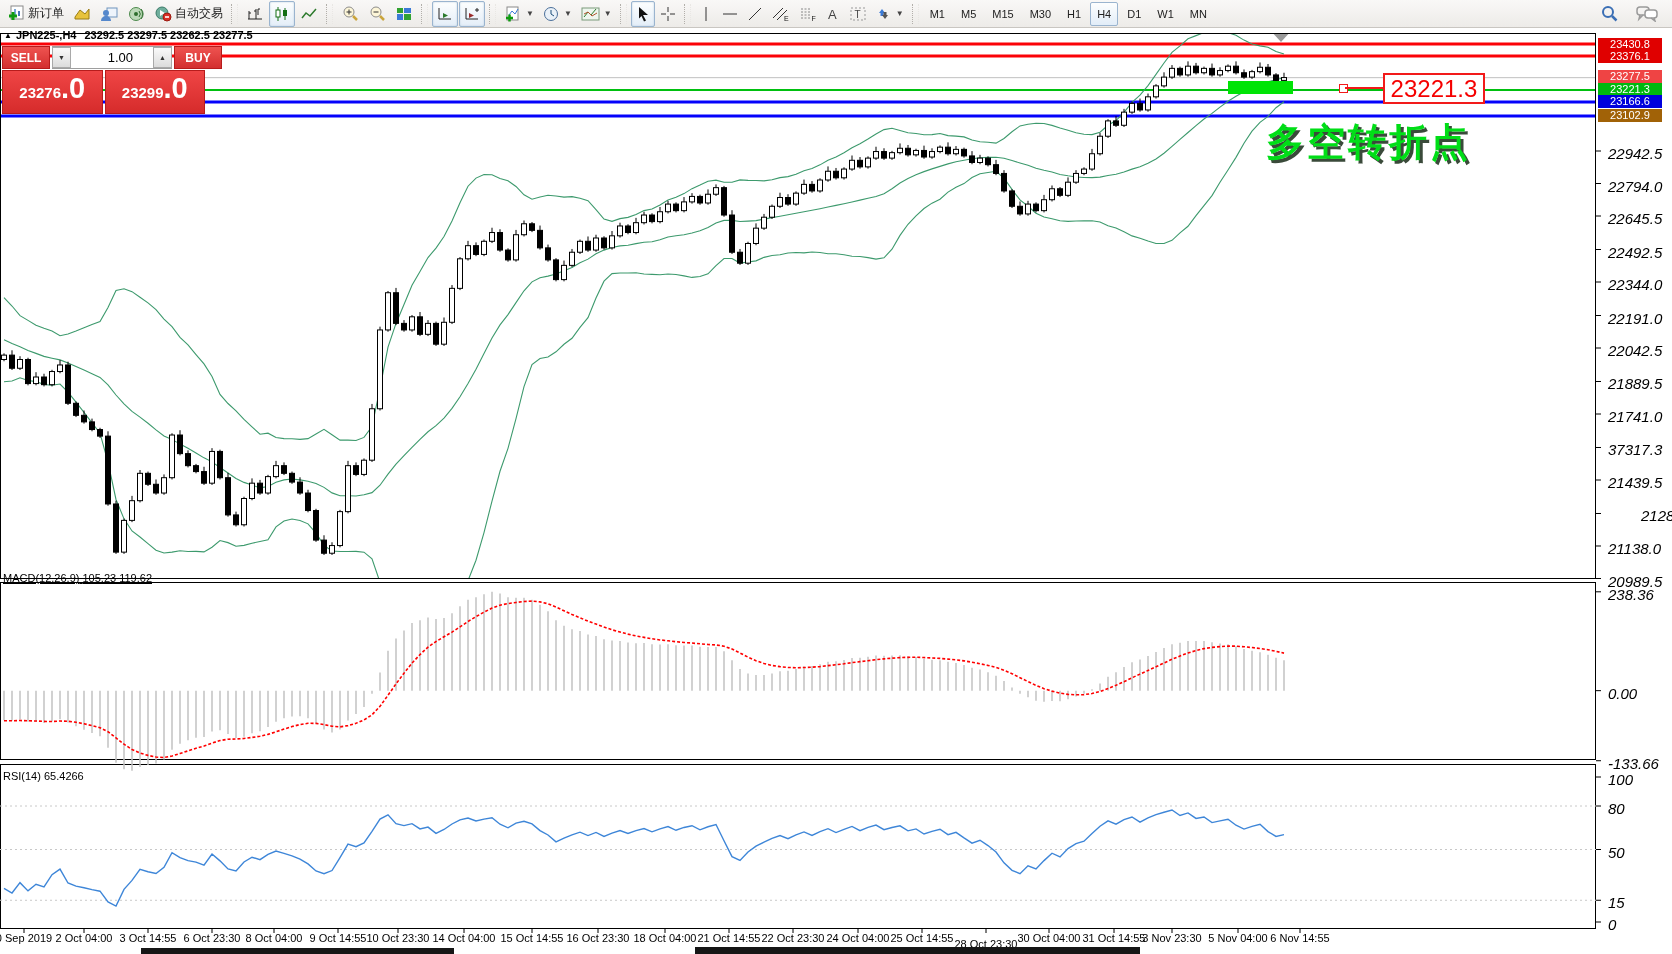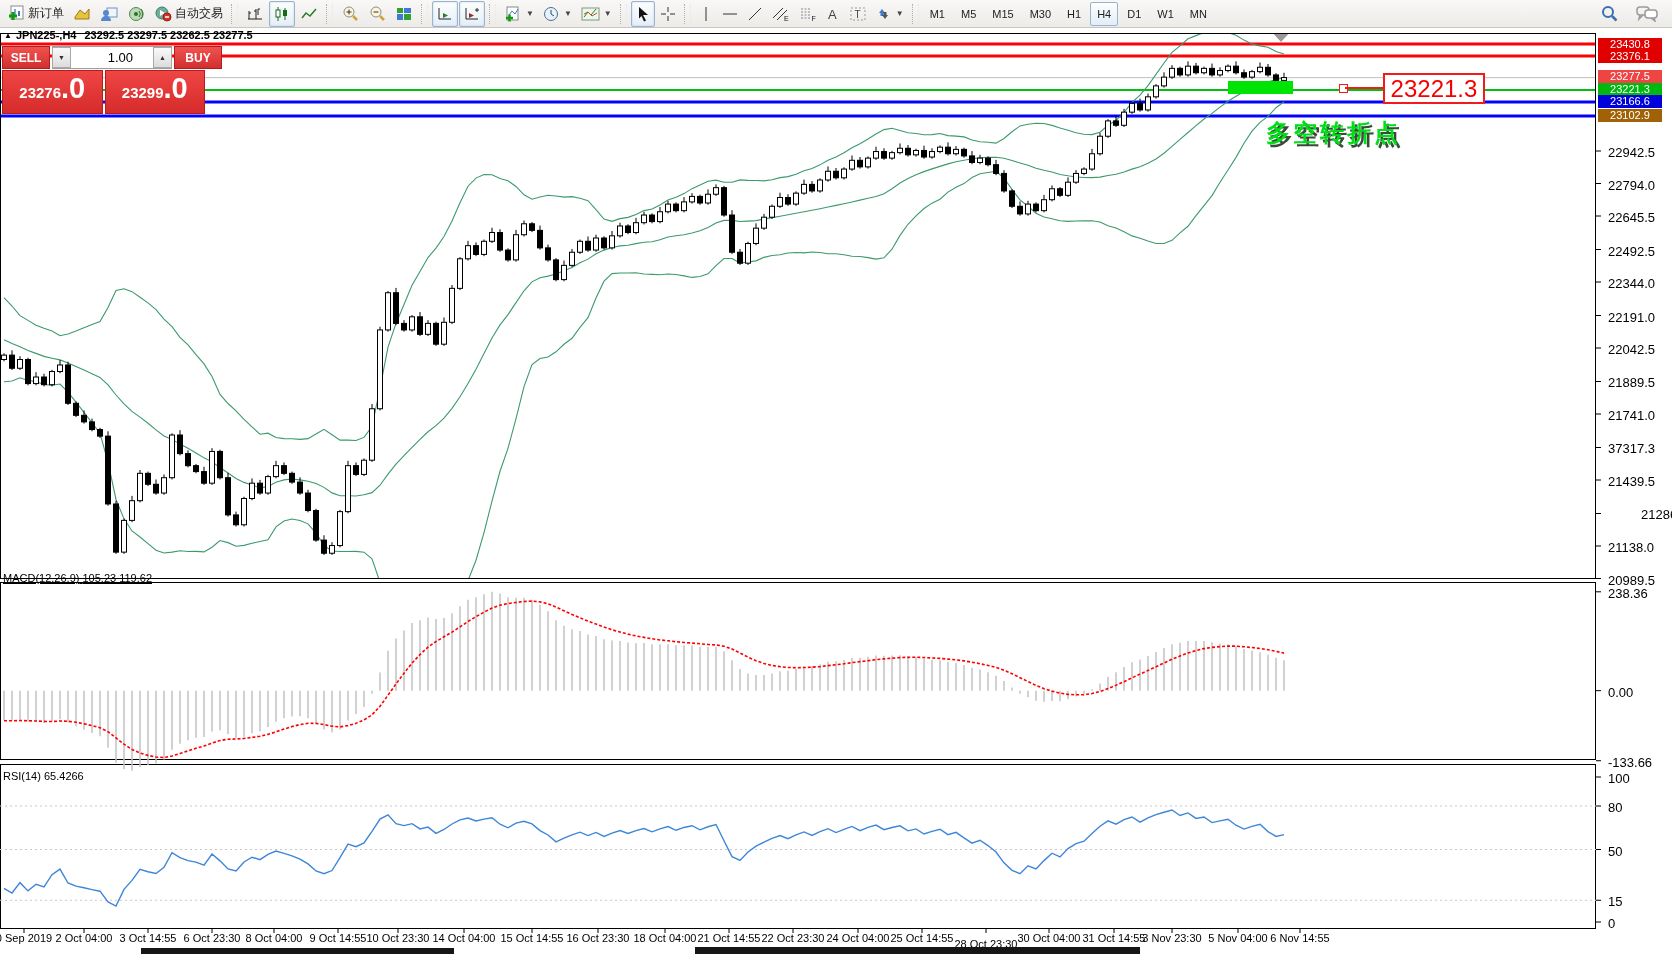--- a/index.html
+++ b/index.html
@@ -12,21 +12,21 @@
   .grip{width:5px;height:20px;margin:0 3px;border-left:1px dotted #b2afaa;border-right:1px dotted #e9e7e4;}
   .tbtn{display:flex;align-items:center;gap:3px;height:22px;padding:1px 3px;border:1px solid transparent;
     border-radius:2px;font-size:12px;color:#1c1c1c;cursor:default;white-space:nowrap;}
   .tbtn.sel{border:1px solid #9ab4cf;background:linear-gradient(#fdfefe,#e4eef8);box-shadow:inset 0 0 2px #b9cede;}
   .tbtn .car{font-size:8px;color:#444;margin-left:1px;}
   .tf{font-size:11px;color:#222;padding:2px 6px;height:18px;display:flex;align-items:center;border:1px solid transparent;border-radius:2px;}
   .tf.sel{border:1px solid #9ab4cf;background:linear-gradient(#fdfefe,#e2edf8);}
   .rightIcons{margin-left:auto;display:flex;gap:10px;margin-right:6px;}
   
   #chart-svg{position:absolute;left:0;top:0;z-index:1;}
-  .axlab{position:absolute;left:1608px;font-size:13px;color:#000;white-space:nowrap;z-index:2;}
+  .axlab{position:absolute;left:1608px;font-size:15px;color:#000;white-space:nowrap;z-index:2;font-style:italic;}
   .badge{position:absolute;left:1598px;width:64px;height:13px;font-size:11px;color:#fff;z-index:3;
     display:flex;align-items:center;justify-content:center;line-height:13px;}
   .tlab{position:absolute;top:932px;font-size:11px;color:#000;white-space:nowrap;transform:translateX(-50%);z-index:2;}
   .indlab{position:absolute;font-size:11px;color:#000;z-index:2;white-space:nowrap;}
   #title-overlay{position:absolute;left:4px;top:29px;font-size:11px;font-weight:bold;color:#000;z-index:4;white-space:nowrap;}
   #title-overlay .tri{font-size:8px;vertical-align:1px;margin-right:4px;}
   #title-overlay .ohlc{font-weight:bold;margin-left:8px;}
   
   #trade{position:absolute;left:2px;top:46px;width:203px;z-index:6;font-family:"Liberation Sans",sans-serif;}
   #trade .row1{display:flex;height:23px;}
@@ -39,21 +39,21 @@
   #trade .row2{display:flex;height:44px;margin-top:1px;gap:2px;}
   .bigpx{flex:1;background:linear-gradient(#ef4545,#d62b2b);border:1px solid #b71c1c;color:#fff;
      display:flex;align-items:baseline;justify-content:center;padding-top:2px;}
   .bigpx .int{font-size:15px;font-weight:bold;line-height:30px;}
   .bigpx .dec{font-size:29px;font-weight:bold;line-height:30px;}
   
   #callout{position:absolute;left:1383px;top:73px;width:98px;height:27px;border:2px solid #f21a1a;background:#fff;
      color:#f50000;font-size:24px;display:flex;align-items:center;justify-content:center;z-index:5;letter-spacing:0px;}
   #callout-tail{position:absolute;left:1345px;top:87px;width:38px;height:2px;background:#f21a1a;z-index:5;}
   #callout-dot{position:absolute;left:1339px;top:84px;width:7px;height:7px;border:1px solid #f21a1a;background:#fff;z-index:5;}
-  #cn-note{position:absolute;left:1266px;top:117px;font-size:24px;font-weight:bold;color:#00de17;
+  #cn-note{position:absolute;left:1266px;top:117px;font-size:38px;font-weight:bold;color:#00de17;
      text-shadow:3px 3px 0 #3a4a3a;letter-spacing:3px;z-index:5;white-space:nowrap;}
   .bottomseg{position:absolute;background:#161616;z-index:6;}
   input{font-family:"Liberation Sans",sans-serif;}
 </style>
 </head>
 <body>
 
 <div id="toolbar">
   <div class="tbtn">
     <svg width="17" height="17" viewBox="0 0 17 17">

